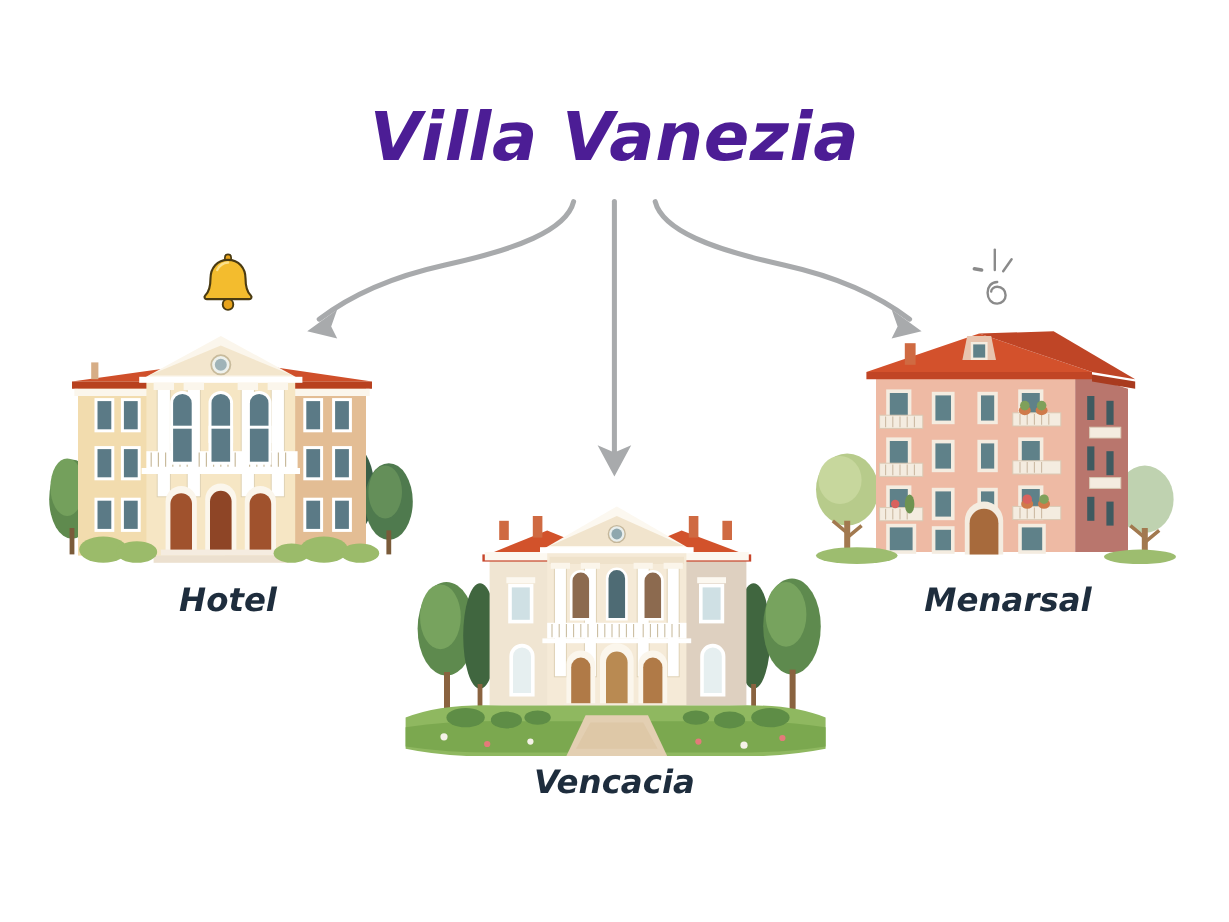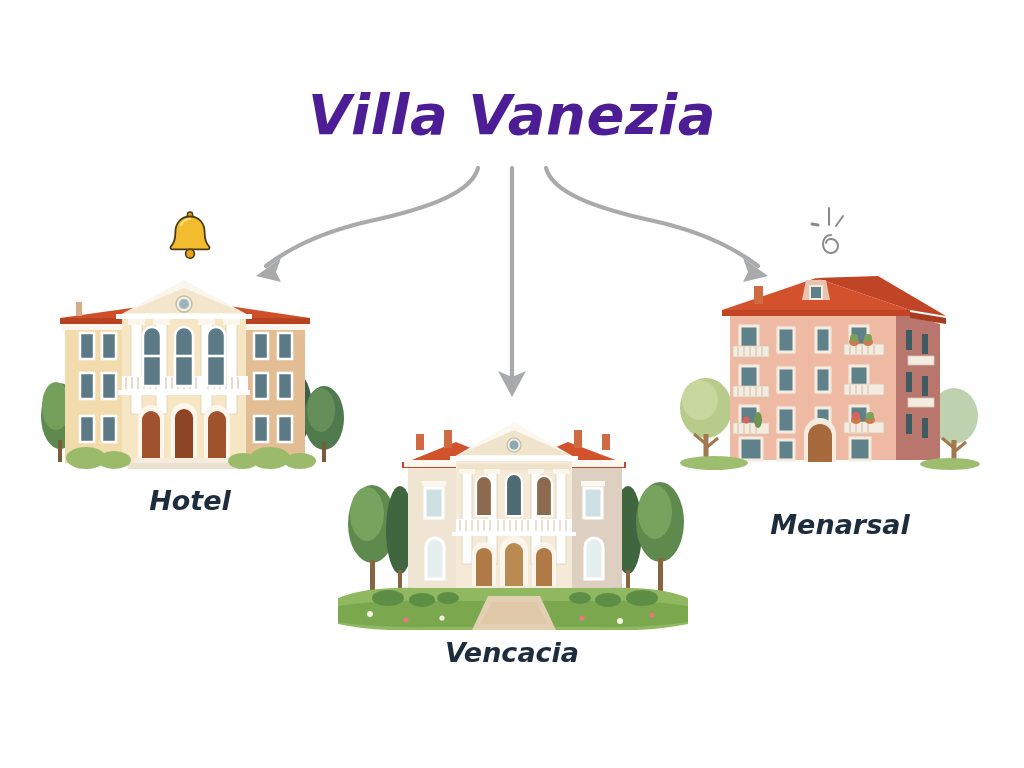--- a/index.html
+++ b/index.html
@@ -46,21 +46,21 @@
     text-align: center;
     font-family: "DejaVu Sans", sans-serif;
     font-size: 27px;
     font-weight: 700;
     font-style: italic;
     color: #1e2d3d;
     white-space: nowrap;
   }
   #label-hotel    { left:  60px; top: 485px; width: 260px; }
   #label-vencacia { left: 382px; top: 637px; width: 260px; }
-  #label-menarsal { left: 710px; top: 509px; width: 260px; }
+  #label-menarsal { left: 710px; top: 485px; width: 260px; }
 
   
   .illus { position: absolute; }
   #illus-hotel    { left:  38px; top: 268px; width: 310px; height: 205px; }
   #illus-vencacia { left: 330px; top: 402px; width: 365px; height: 228px; }
   #illus-menarsal { left: 678px; top: 268px; width: 305px; height: 205px; }
 
   
   #bell-icon {
     position: absolute;

